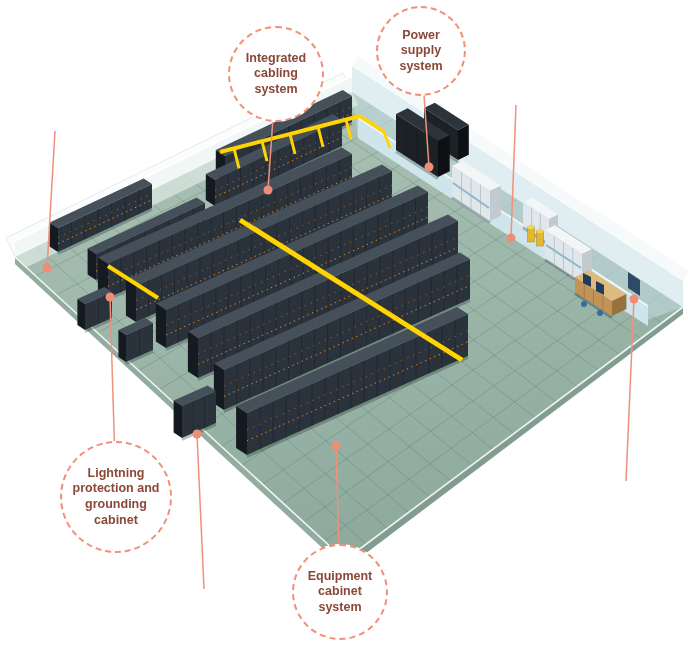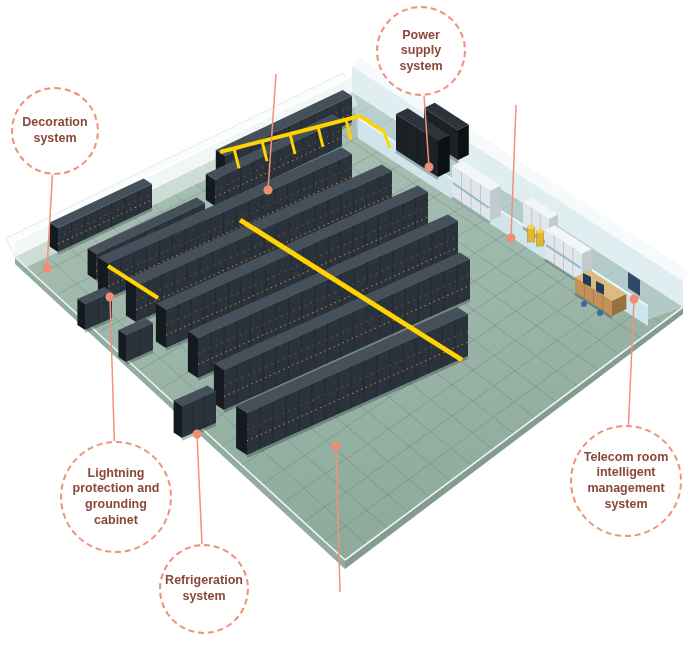--- a/index.html
+++ b/index.html
@@ -1,21 +1,21 @@
 <!DOCTYPE html>
 <html><head>
 <meta charset="utf-8">
 <style>
   html,body{margin:0;padding:0;background:#ffffff;font-family:"Liberation Sans",sans-serif;}
   .stage{position:relative;width:688px;height:645px;background:#ffffff;overflow:hidden;}
   svg.scene{position:absolute;left:0;top:0;z-index:1;}
   .callout{
     position:absolute;z-index:2;box-sizing:border-box;
     border:2px dashed #f09078;border-radius:50%;background:#ffffff;
-    display:flex;align-items:center;justify-content:center;text-align:center;
+    display:flex;align-items:center;justify-content:flex-start;text-align:center;
     padding:6px;
   }
   .callout span{
     font-weight:bold;font-size:12.5px;line-height:1.25;color:#8a4838;
   }
 </style>
 </head>
 <body>
 
 <div class="stage">
@@ -405,28 +405,25 @@
         <line x1="204" y1="589" x2="197" y2="434"></line>
           <circle cx="197" cy="434" r="4.5" fill="#ef8e76" stroke="none"></circle>
       </g>
       <g>
         <line x1="340" y1="592" x2="336" y2="446"></line>
           <circle cx="336" cy="446" r="4.5" fill="#ef8e76" stroke="none"></circle>
       </g>
     </g>
   </svg>
 
-  <div class="callout" style="left:11px;top:87px;width:88px;height:88px">
-    <span>Decoration system</span>
+  <div class="callout" style="left:228px;top:26px;width:96px;height:96px">
+    <span>Integrated cabling system</span>
   </div>
   <div class="callout" style="left:376px;top:6px;width:90px;height:90px">
     <span>Power supply system</span>
   </div>
-  <div class="callout" style="left:570px;top:425px;width:112px;height:112px">
-    <span>Telecom room intelligent management system</span>
-  </div>
   <div class="callout" style="left:60px;top:441px;width:112px;height:112px">
     <span>Lightning protection and grounding cabinet</span>
   </div>
-  <div class="callout" style="left:159px;top:544px;width:90px;height:90px">
-    <span>Refrigeration system</span>
+  <div class="callout" style="left:292px;top:544px;width:96px;height:96px">
+    <span>Equipment cabinet system</span>
   </div>
 </div>
 
 </body></html>

